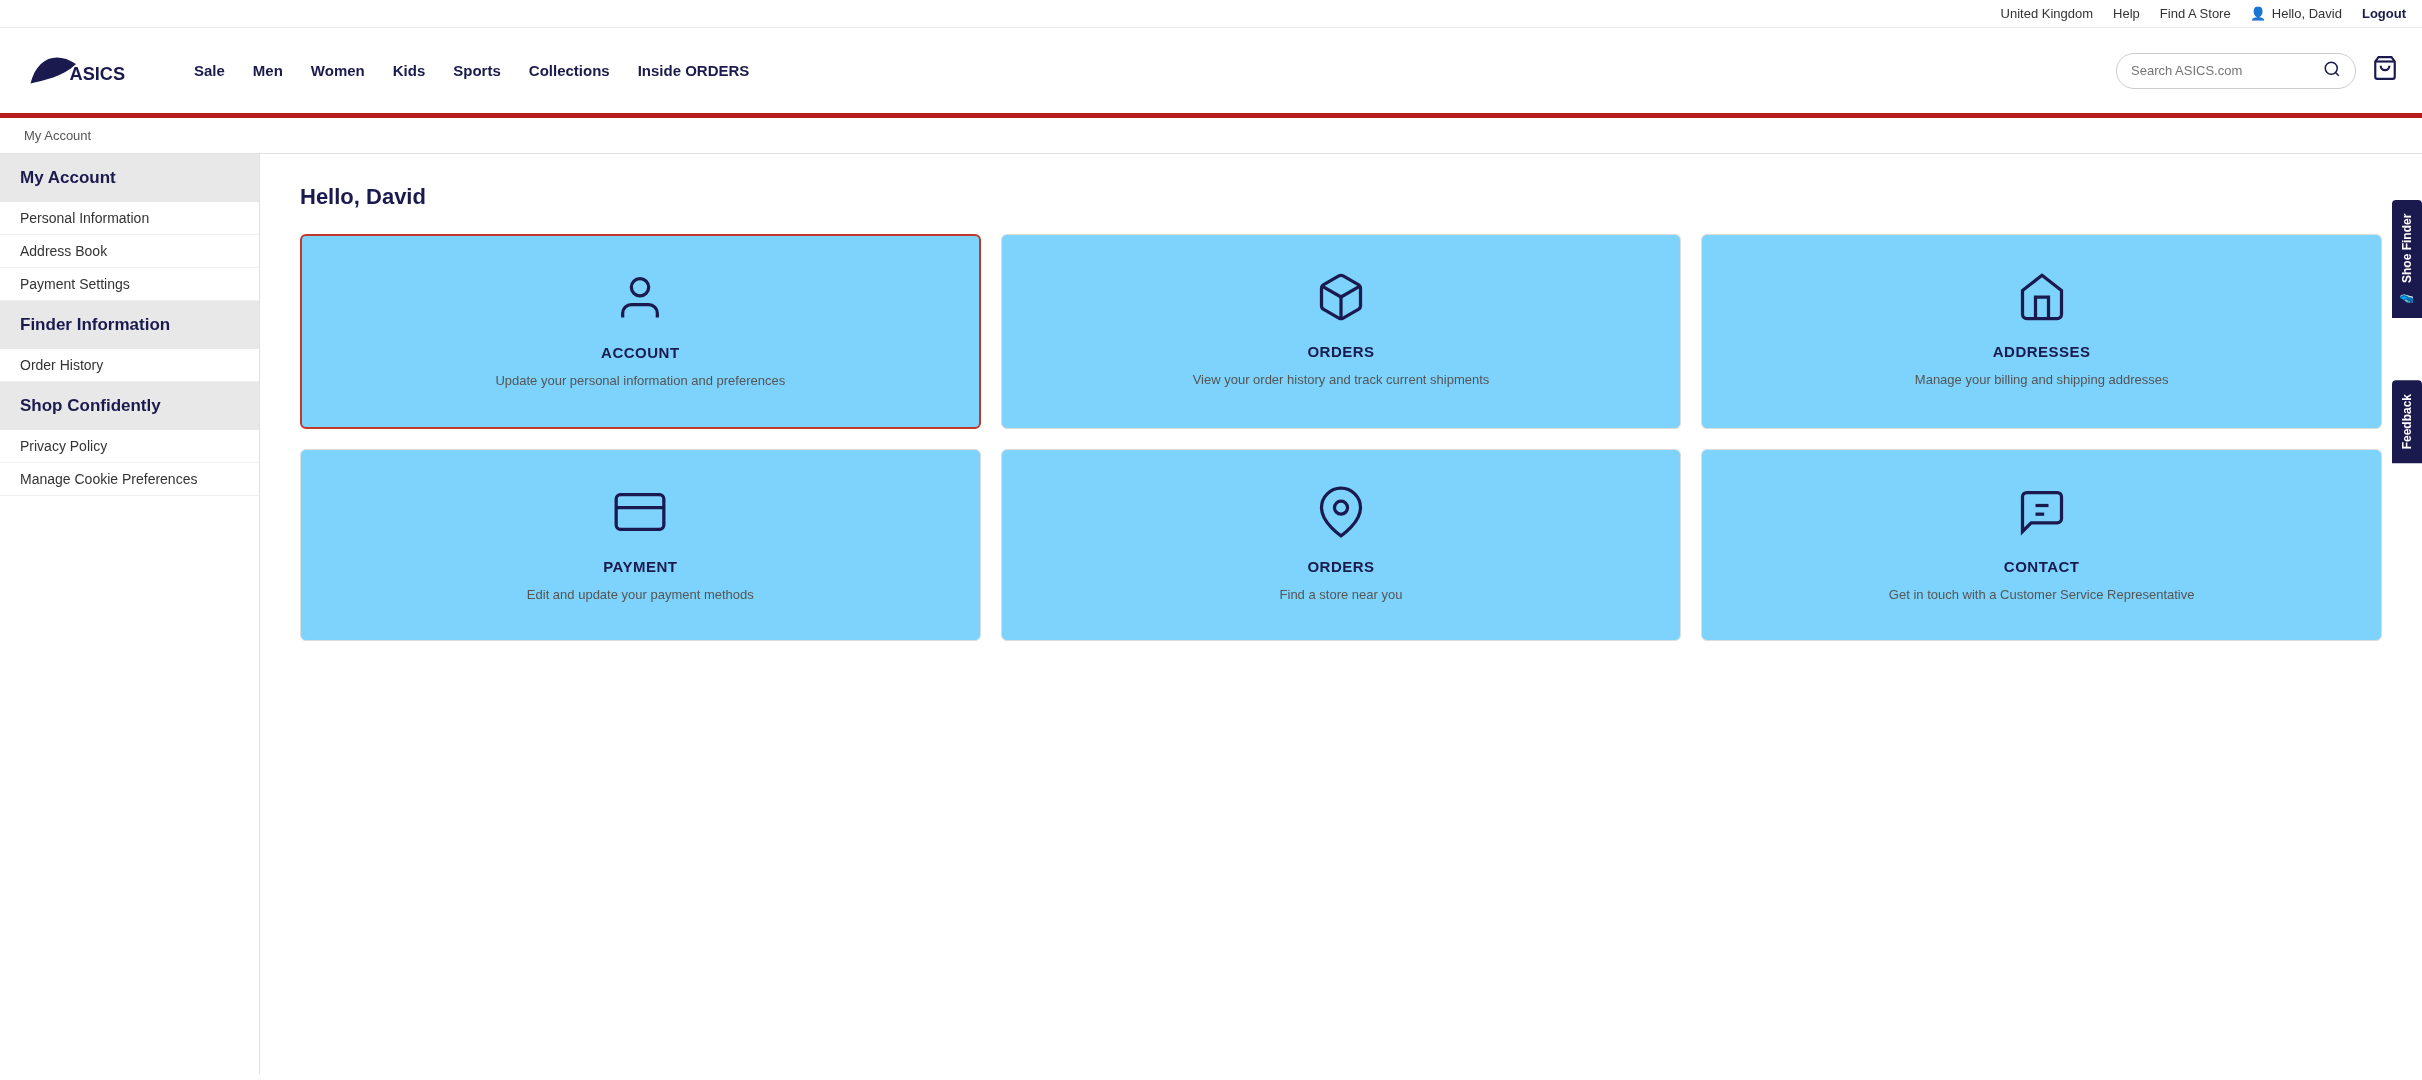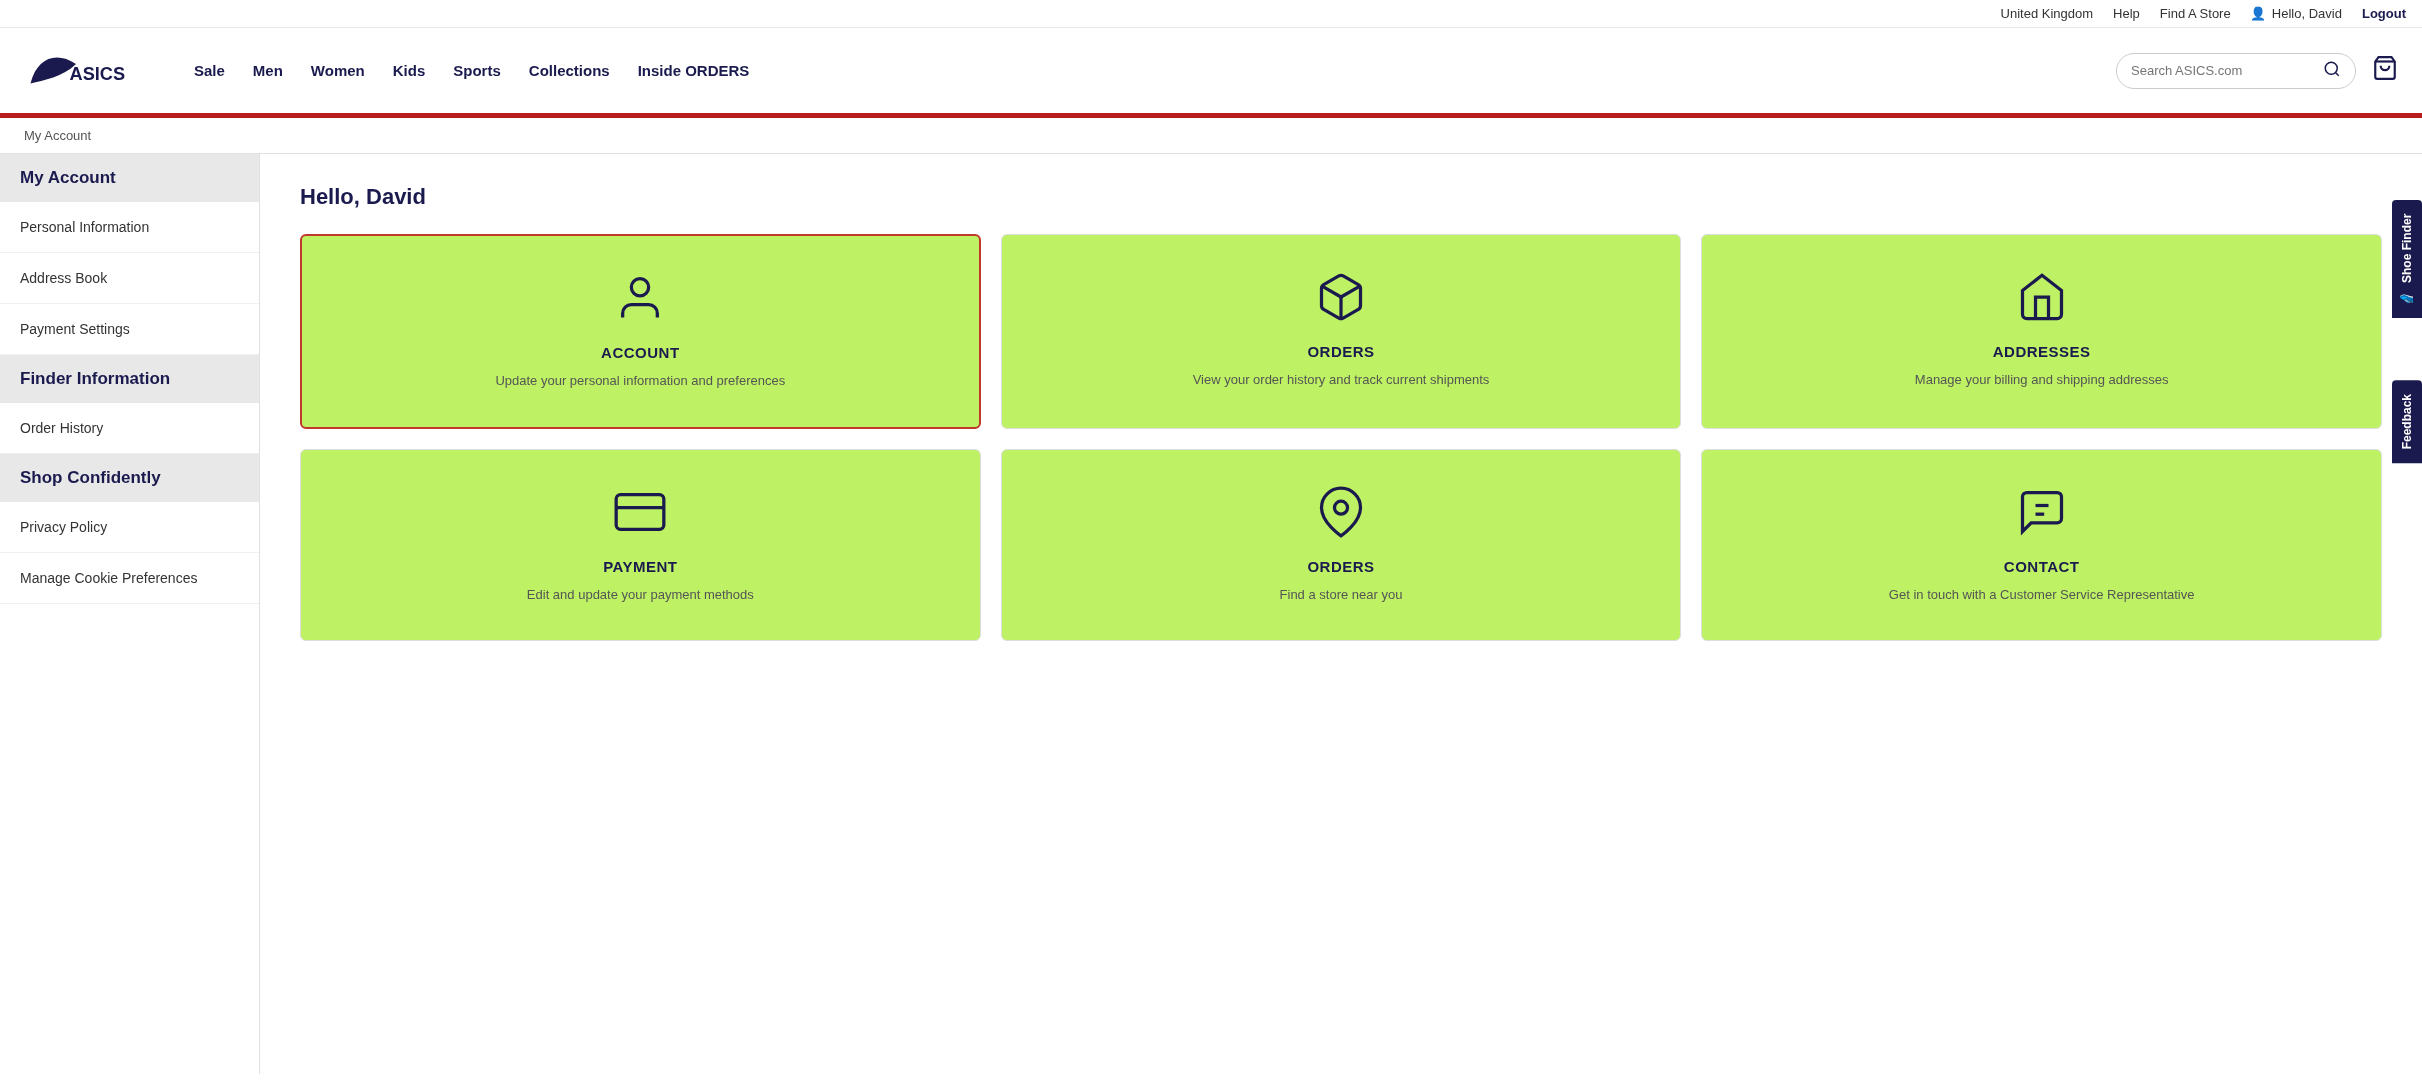--- a/index.html
+++ b/index.html
@@ -121,21 +121,21 @@
     }
     .sidebar-section-header {
       background: #e8e8e8;
       padding: 14px 20px;
       font-size: 17px;
       font-weight: 700;
       color: #1a1a4e;
       cursor: pointer;
     }
     .sidebar-item {
-      padding: 17px 20px;
+      padding: 8px 20px;
       font-size: 14px;
       color: #333;
       cursor: pointer;
       border-bottom: 1px solid #f0f0f0;
       display: block;
       text-decoration: none;
     }
 
     
     .main-content {
@@ -159,21 +159,21 @@
     .card {
       border: 1px solid #ddd;
       border-radius: 6px;
       padding: 36px 24px;
       display: flex;
       flex-direction: column;
       align-items: center;
       text-align: center;
       cursor: pointer;
       transition: box-shadow 0.2s;
-      background: #bef264;
+      background: #7dd3fc;
     }
     .card.active {
       border: 2px solid #c0392b;
     }
     .card-icon {
       margin-bottom: 16px;
       color: #1a1a4e;
     }
     .card-title {
       font-size: 15px;

